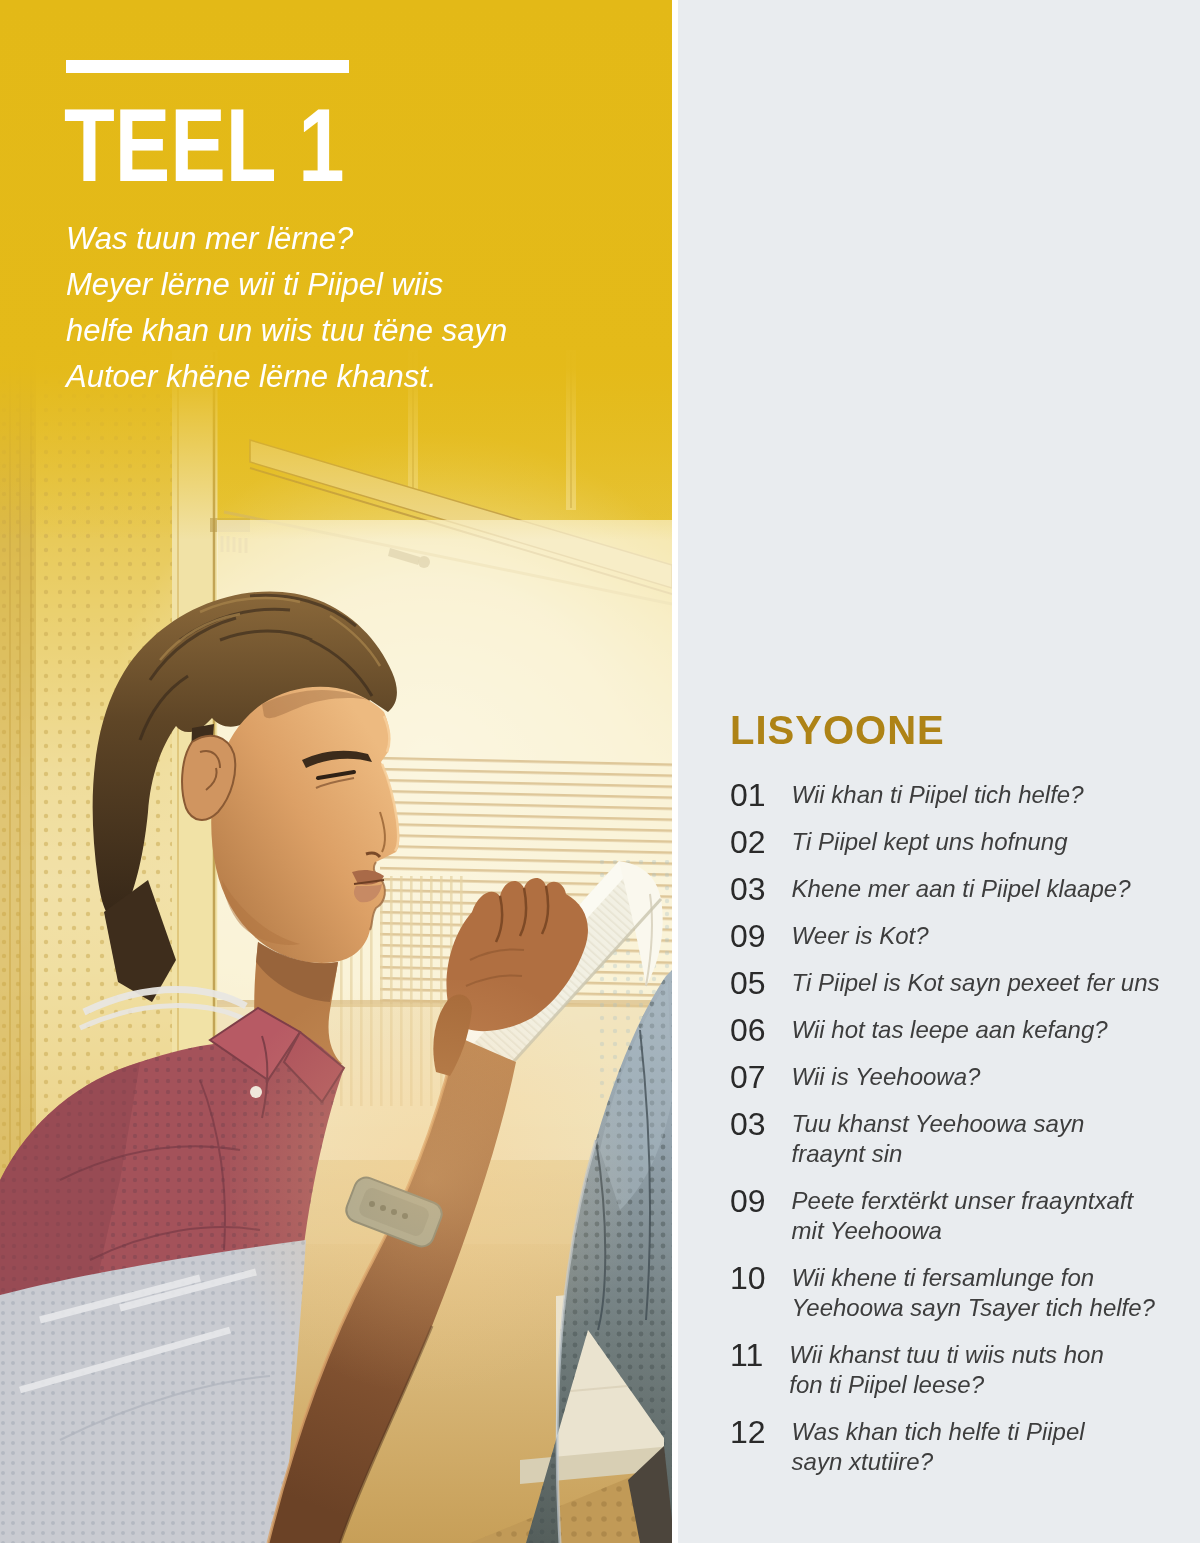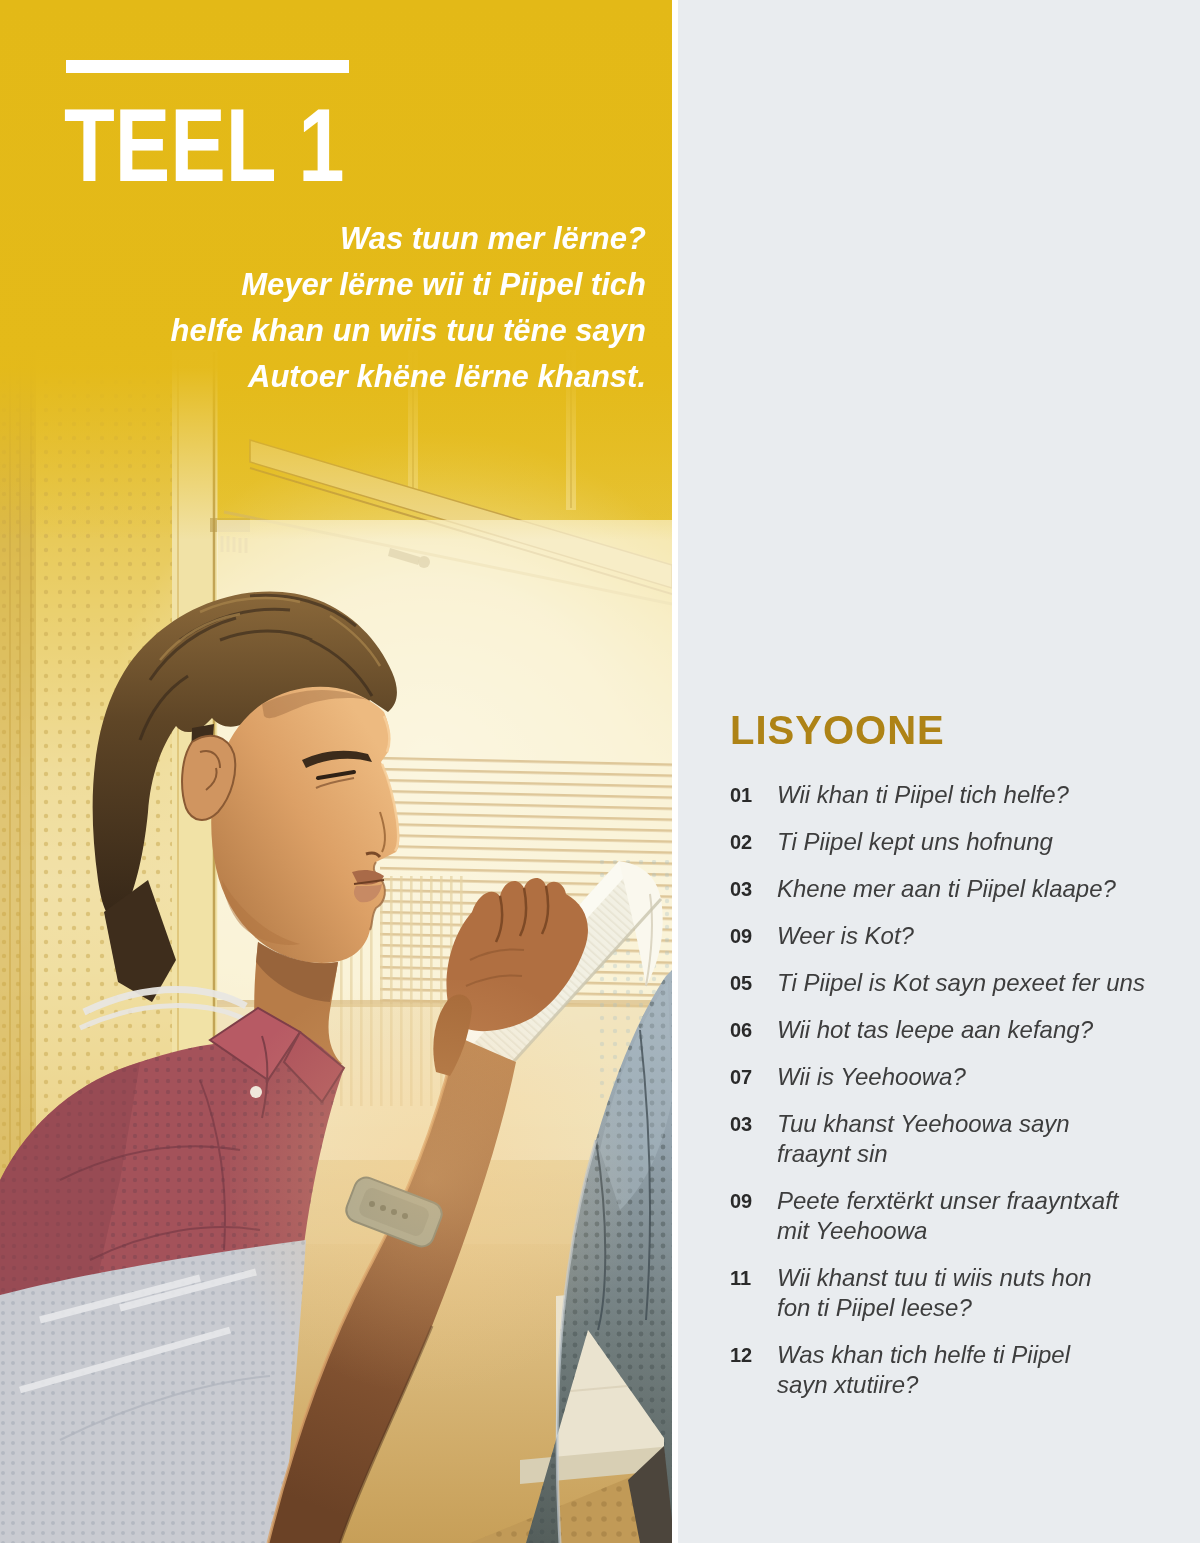--- a/index.html
+++ b/index.html
@@ -38,23 +38,22 @@
     font-size:104px;font-weight:bold;line-height:1;
     white-space:nowrap;
   }
   .part-title .squeeze{
     display:inline-block;transform:scaleX(.80);transform-origin:0 50%;
     letter-spacing:0px;
   }
   .intro{
     position:absolute;left:66px;top:216px;width:580px;
     color:var(--title_white);
-    font-size:31px;font-style:italic;font-weight:bold;
+    font-size:31px;font-style:italic;font-weight:normal;
     line-height:46px;
-    text-align:right;
   }
 
   
   .divider{
     position:absolute;left:672px;top:0;width:6px;height:1543px;
     background:var(--divider);
   }
 
   
   .right-panel{
@@ -66,23 +65,23 @@
     color:var(--heading_gold);
     font-size:40px;font-weight:bold;letter-spacing:1px;
   }
   .lessons-list{
     position:absolute;left:52px;top:780px;right:28px;
     list-style:none;
     display:flex;flex-direction:column;gap:17px;
   }
   .lesson-item{display:flex;align-items:flex-start;cursor:pointer;}
   .lesson-number{
-    flex:0 0 33px;margin-right:14px;
+    flex:0 0 33px;margin-right:26px;
     color:var(--text_number);
-    font-size:20px;font-weight:bold;line-height:30px;
+    font-size:32px;font-weight:normal;line-height:30px;
   }
   .lesson-title{
     flex:1;
     color:var(--text_primary);
     font-size:24px;line-height:30px;
     white-space:pre-line;
     font-style:italic;
   }
 </style>
 </head>
@@ -304,21 +303,21 @@
       <path d="M470,960 C486,952 506,948 524,950 M466,986 C484,978 504,974 522,976" stroke="#935A32" stroke-width="2" opacity=".7" fill="none"></path>
       <path d="M436,1072 C430,1046 434,1018 448,1000 C458,990 470,994 472,1008 C470,1032 462,1056 450,1076 Z" fill="#A56838"></path>
 
       <rect x="230" y="980" width="400" height="420" fill="url(#warm)" opacity=".5"></rect>
     </svg>
 
     <div class="kicker-bar"></div>
     <h1 class="part-title"><span class="squeeze">TEEL 1</span></h1>
     <div class="intro">
       <div>Was tuun mer lërne?</div>
-      <div>Meyer lërne wii ti Piipel tich</div>
+      <div>Meyer lërne wii ti Piipel wiis</div>
       <div>helfe khan un wiis tuu tëne sayn</div>
       <div>Autoer khëne lërne khanst.</div>
     </div>
   </div>
 
   <div class="divider"></div>
 
   <div class="right-panel">
     <h2 class="lessons-heading">LISYOONE</h2>
 
@@ -355,20 +354,25 @@
         <span class="lesson-number">03</span>
         <span class="lesson-title">Tuu khanst Yeehoowa sayn
 fraaynt sin</span>
       </li>
       <li class="lesson-item">
         <span class="lesson-number">09</span>
         <span class="lesson-title">Peete ferxtërkt unser fraayntxaft
 mit Yeehoowa</span>
       </li>
       <li class="lesson-item">
+        <span class="lesson-number">10</span>
+        <span class="lesson-title">Wii khene ti fersamlunge fon
+Yeehoowa sayn Tsayer tich helfe?</span>
+      </li>
+      <li class="lesson-item">
         <span class="lesson-number">11</span>
         <span class="lesson-title">Wii khanst tuu ti wiis nuts hon
 fon ti Piipel leese?</span>
       </li>
       <li class="lesson-item">
         <span class="lesson-number">12</span>
         <span class="lesson-title">Was khan tich helfe ti Piipel
 sayn xtutiire?</span>
       </li>
     </ol>

